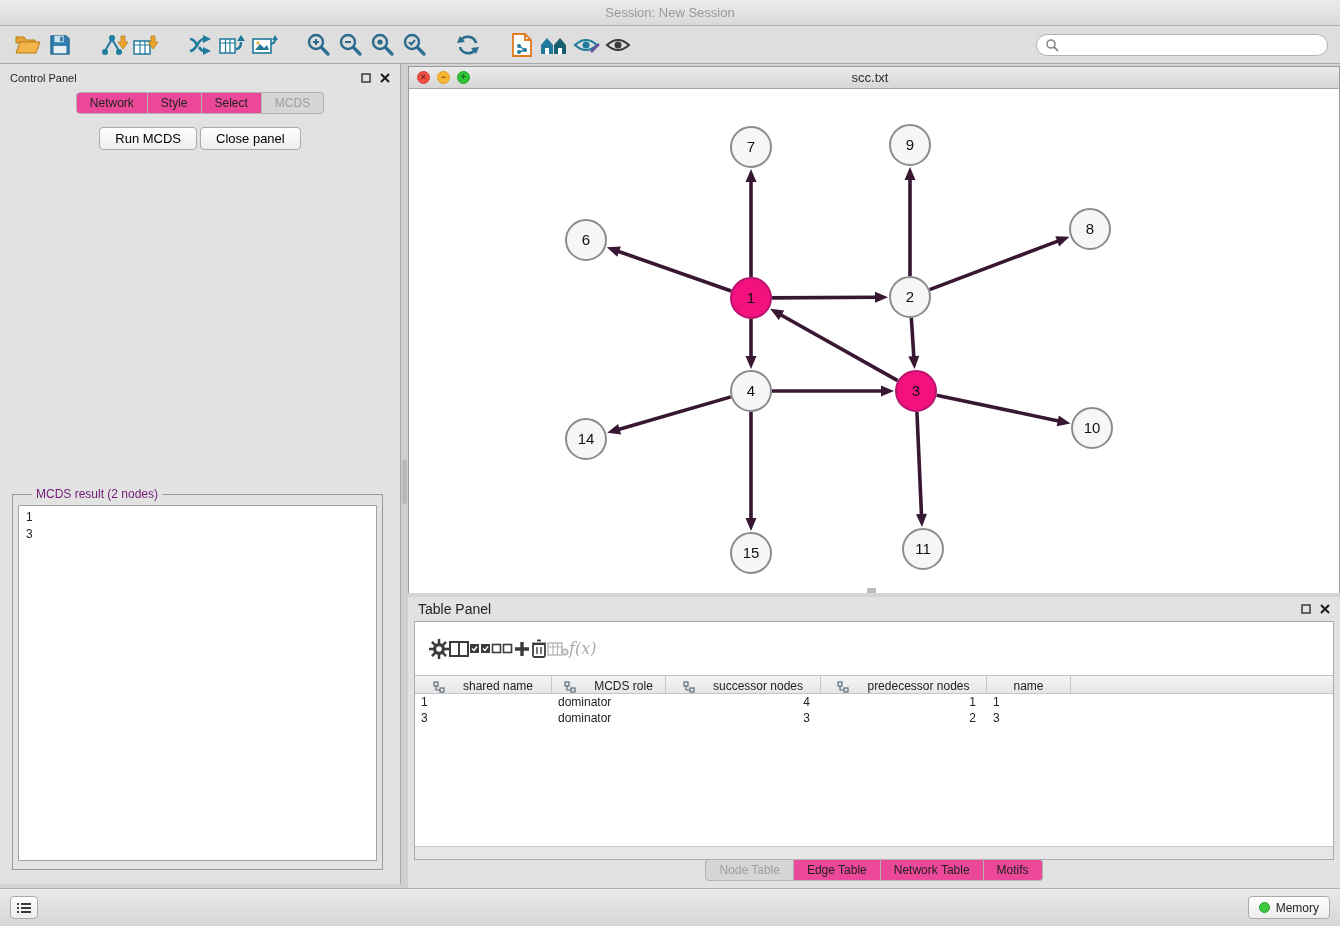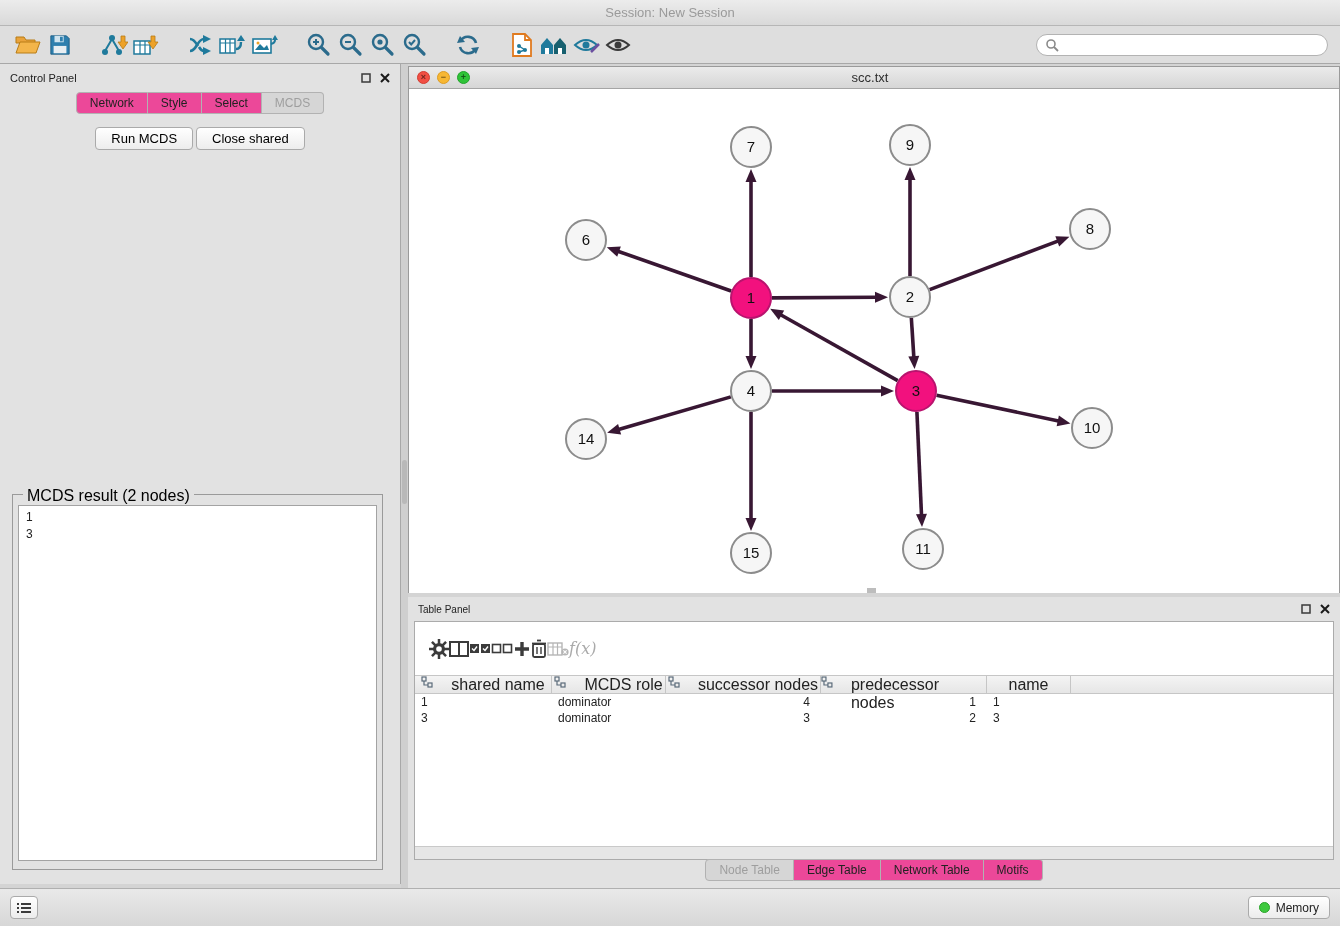--- a/index.html
+++ b/index.html
@@ -30,21 +30,21 @@
   .seg-tab:last-child{border-radius:0 4px 4px 0}
   .seg-tab.active{background:#d6d6d6;color:#9e9e9e}
   .opt-label{margin-top:20px;text-align:center;font-size:13px}
   #criterion-select{margin:9px auto 0;width:310px;height:23px;background:#fff;border:1px solid #ababab;
     border-radius:4px;display:flex;align-items:center;font-size:13px;padding:0 4px 0 8px}
   #criterion-select .stepper{margin-left:auto}
   .btn-row{margin-top:13px;display:flex;justify-content:center;gap:3px}
   .btn{background:linear-gradient(#ffffff,#ededed);border:1px solid #aaa;border-radius:4px;
     font-size:13px;padding:3px 15px;font-family:"Liberation Sans",sans-serif;cursor:default}
   #result-box{position:absolute;left:12px;top:430px;width:371px;height:376px;border:1px solid #9a9a9a;background:#e2e2e2}
-  #result-box .legend{position:absolute;top:-8px;left:10px;background:#e2e2e2;font-size:16px;padding:0 4px;color:#000000}
+  #result-box .legend{position:absolute;top:-8px;left:19px;background:#e2e2e2;font-size:12px;padding:0 4px;color:#701a75}
   #result-list{position:absolute;left:5px;top:10px;right:5px;bottom:8px;background:#fff;border:1px solid #a3a3a3;
     font-size:12px;padding:3px 7px;overflow:hidden}
   #result-list div{line-height:17px}
 
   
   .v-splitter{position:absolute;left:401px;top:64px;width:7px;height:824px;background:#cfcfcf}
   .v-splitter .handle{position:absolute;left:1px;top:396px;width:5px;height:44px;background:#b9b9b9;border-radius:3px}
 
   
   #net-window{position:absolute;left:408px;top:66px;width:932px;height:527px;background:#fff;border:1px solid #9a9a9a}
@@ -54,26 +54,26 @@
     font-size:9px;line-height:9px;color:rgba(0,0,0,.55);font-weight:bold;cursor:default}
   .light.red{background:#f14f44;border:1px solid #d33c31}
   .light.yellow{background:#f7b733;border:1px solid #dd9c23}
   .light.green{background:#2fc338;border:1px solid #22a32c}
   .net-title{position:absolute;left:0;right:8px;text-align:center;font-size:13px;color:#2e2e2e}
   #net-canvas{position:relative;width:930px;height:504px;background:#fff}
   .resize-dot{position:absolute;left:458px;bottom:0;width:9px;height:5px;background:#bdbdbd}
 
   
   #table-panel{position:absolute;left:408px;top:597px;width:932px;height:291px;background:#e2e2e2}
-  #tp-header{height:24px;display:flex;align-items:center;padding:0 10px;font-size:10px}
+  #tp-header{height:24px;display:flex;align-items:center;padding:0 10px;font-size:14px}
   #tp-body{position:absolute;left:6px;right:6px;top:24px;bottom:28px;background:#fff;border:1px solid #ababab}
   .tp-toolbar{height:53px;display:flex;align-items:center;padding-left:14px;background:#fff}
   .fx-label{font-family:"DejaVu Serif",serif;font-style:italic;font-size:16px;color:#aaa}
   .tp-headrow{display:flex;height:19px;border-top:1px solid #c6c6c6;border-bottom:1px solid #c6c6c6;background:linear-gradient(#f4f4f4,#e6e6e6)}
-  .th{display:flex;align-items:flex-start;justify-content:center;gap:18px;font-size:16px;border-right:1px solid #c6c6c6;height:100%}
+  .th{display:flex;align-items:flex-end;justify-content:center;gap:18px;font-size:12px;border-right:1px solid #c6c6c6;height:100%}
   .tp-row{display:flex;height:16px;align-items:center;font-size:12px}
   .td{height:100%;display:flex;align-items:center;padding:0 6px}
   .td.num{justify-content:flex-end;padding-right:11px}
   .col-0{width:137px}.col-1{width:114px}.col-2{width:155px}.col-3{width:166px}.col-4{width:84px}
   .tp-scrollstrip{position:absolute;left:0;right:0;bottom:0;height:13px;background:#e6e6e6;border-top:1px solid #c9c9c9}
   .tp-tabs{position:absolute;left:0;right:0;bottom:7px;display:flex;justify-content:center}
 
   
   #statusbar{position:absolute;left:0;top:888px;width:1340px;height:38px;
     background:linear-gradient(#e9e9e9,#d7d7d7);border-top:1px solid #b0b0b0;
@@ -244,21 +244,21 @@
       </span>
     </div>
     <div class="seg-tabs">
       <span class="seg-tab">Network</span>
       <span class="seg-tab">Style</span>
       <span class="seg-tab">Select</span>
       <span class="seg-tab active">MCDS</span>
     </div>
     <div class="btn-row">
       <button class="btn">Run MCDS</button>
-      <button class="btn">Close shared</button>
+      <button class="btn">Close panel</button>
     </div>
     <div id="result-box">
       <span class="legend">MCDS result (2 nodes)</span>
       <div id="result-list">
         <div>1</div>
         <div>3</div>
       </div>
     </div>
   </div>
 

